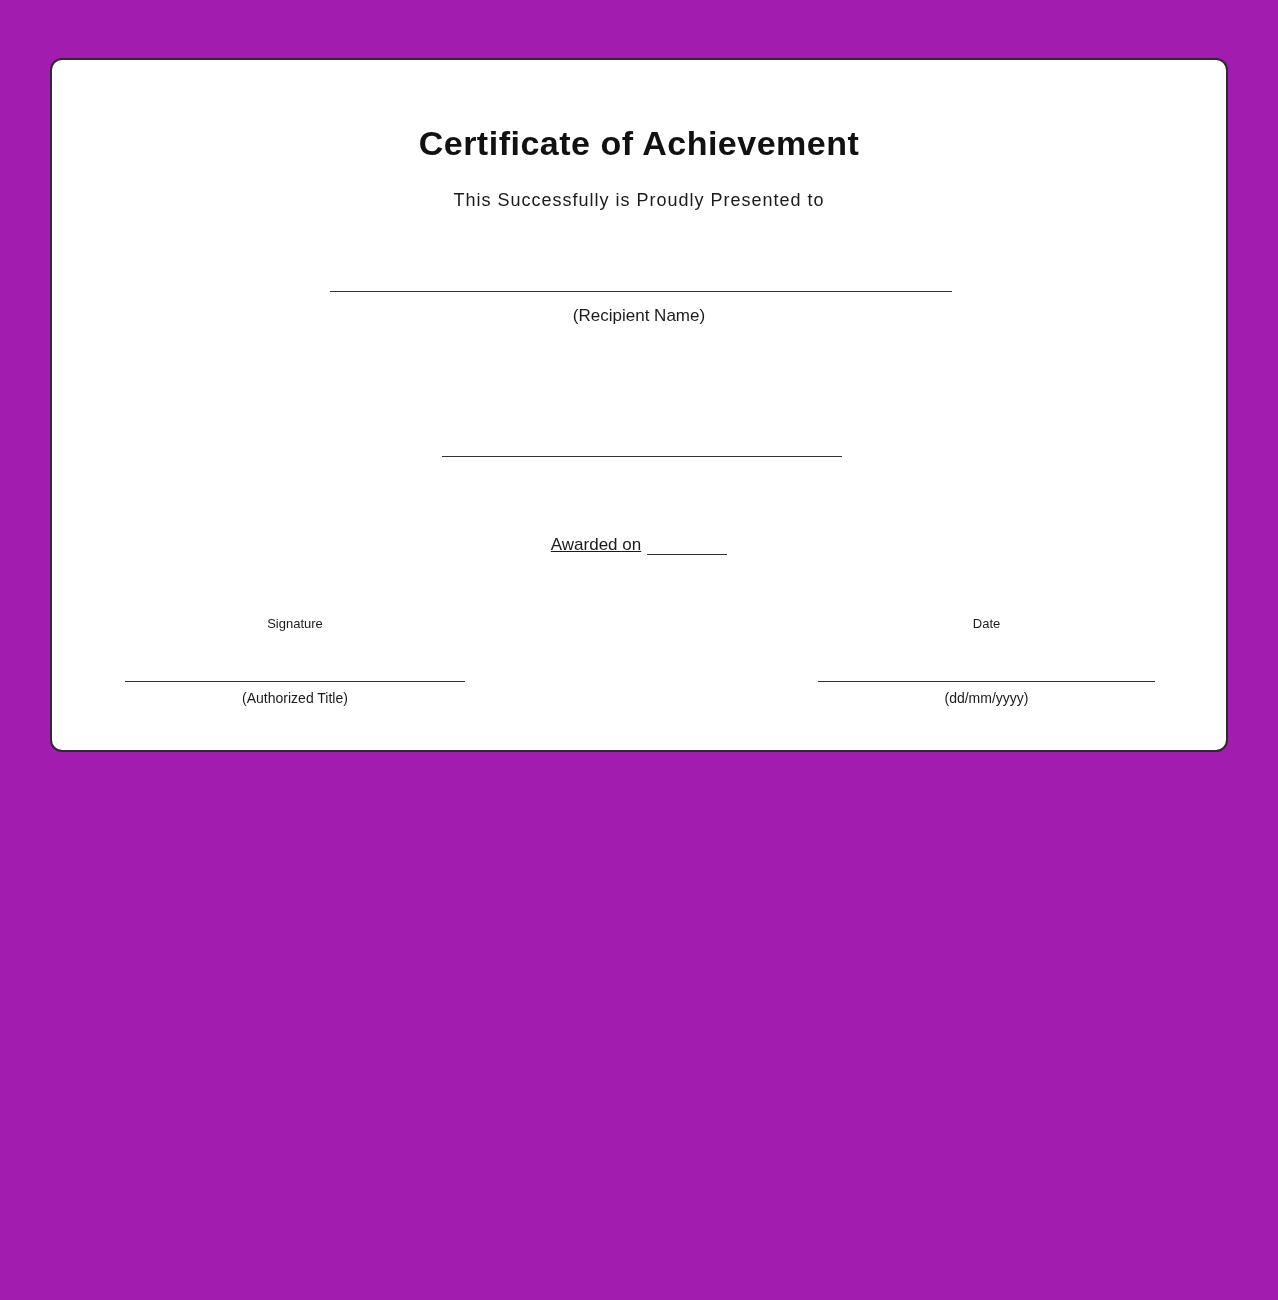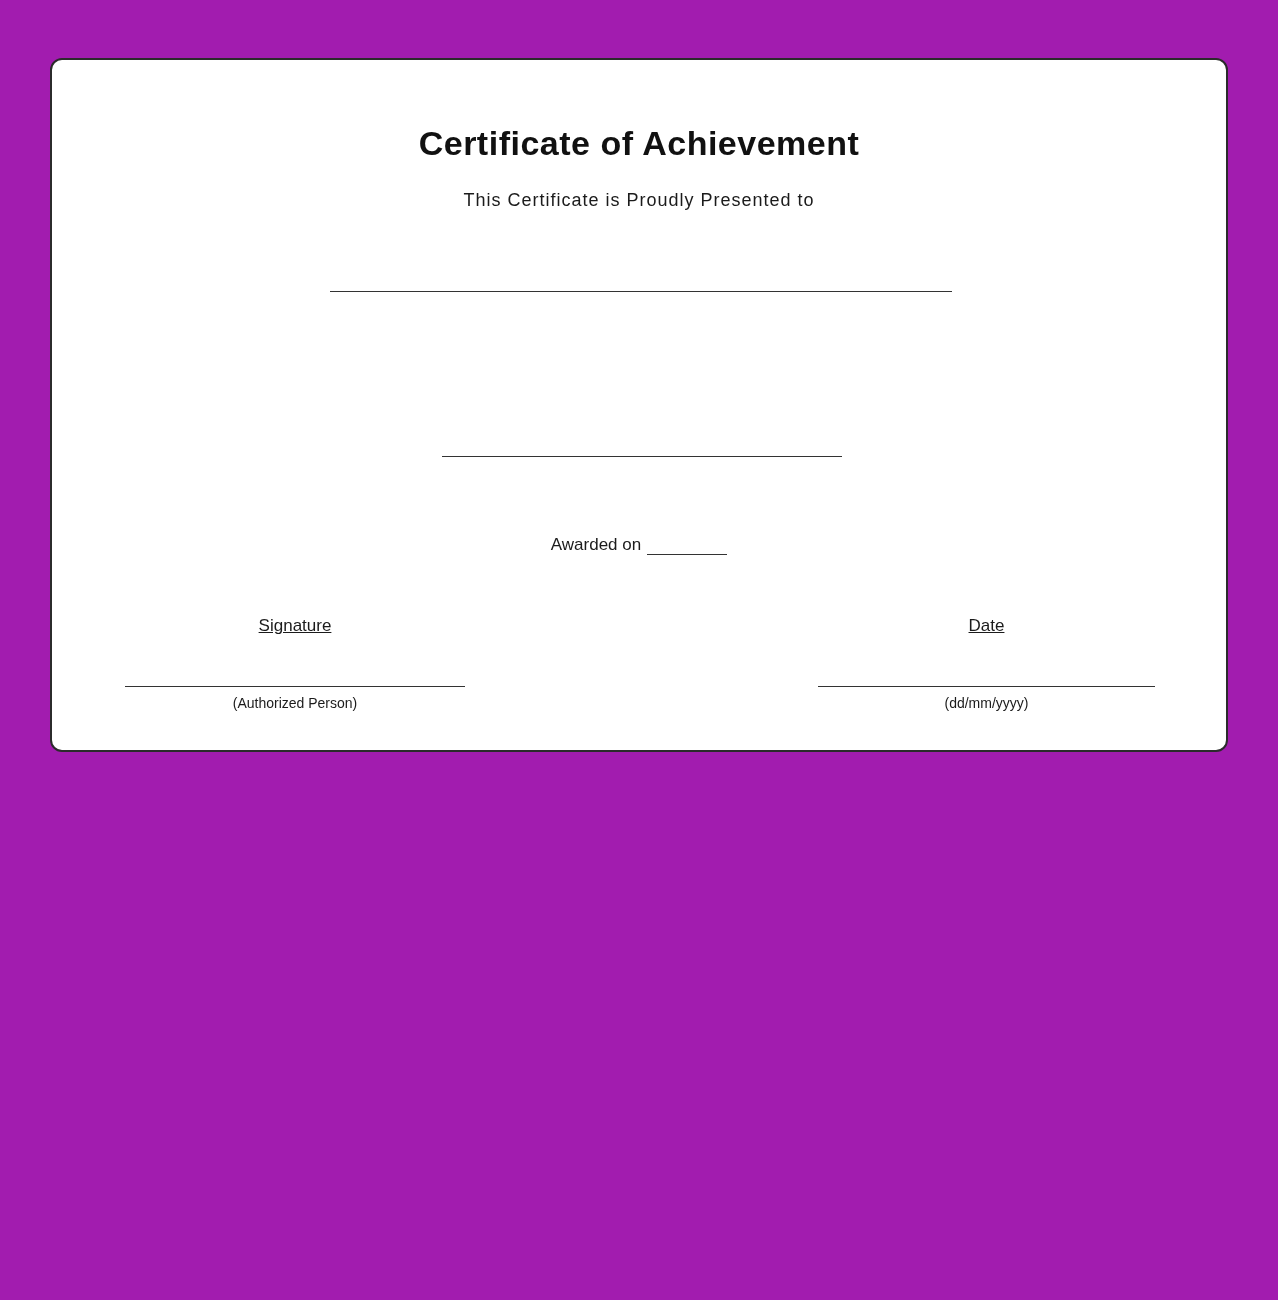--- a/index.html
+++ b/index.html
@@ -71,41 +71,41 @@
     top: 396px;
     width: 400px;
   }
   .training-label {
     top: 411px;
     font-size: 17px;
   }
   .awarded-row {
     top: 475px;
     font-size: 17px;
+    text-decoration: underline;
   }
   .awarded-blank {
     display: inline-block;
     width: 80px;
     border-bottom: 1px solid #333333;
     height: 19px;
     vertical-align: bottom;
     margin-left: 6px;
   }
   .sig-block {
     position: absolute;
     top: 556px;
     width: 340px;
     text-align: center;
   }
   .sig-block.left  { left: 73px;  }
   .sig-block.right { left: 766px; width: 337px; }
   .block-label {
-    font-size: 17px;
+    font-size: 13px;
     color: #1b1b1b;
-    text-decoration: underline;
   }
   .block-line {
     margin-top: 50px;
     border-bottom: 1px solid #333333;
     height: 0;
     width: 100%;
   }
   .block-sublabel {
     margin-top: 8px;
     font-size: 14px;
@@ -113,37 +113,38 @@
   }
 </style>
 </head>
 <body>
 
 <div class="page">
   <div class="card">
 
     <div class="center-text cert-title">Certificate of Achievement</div>
 
-    <div class="center-text cert-subtitle">This Certificate is Proudly Presented to</div>
+    <div class="center-text cert-subtitle">This Successfully is Proudly Presented to</div>
 
     <div class="fill-line recipient-line"></div>
 
+    <div class="center-text recipient-label">(Recipient Name)</div>
 
 
     <div class="fill-line training-line"></div>
 
 
     <div class="center-text awarded-row">
       <span>Awarded on</span><span class="awarded-blank"></span>
     </div>
 
     <div class="sig-block left">
       <div class="block-label">Signature</div>
       <div class="block-line"></div>
-      <div class="block-sublabel">(Authorized Person)</div>
+      <div class="block-sublabel">(Authorized Title)</div>
     </div>
 
     <div class="sig-block right">
       <div class="block-label">Date</div>
       <div class="block-line"></div>
       <div class="block-sublabel">(dd/mm/yyyy)</div>
     </div>
 
   </div>
 </div>

